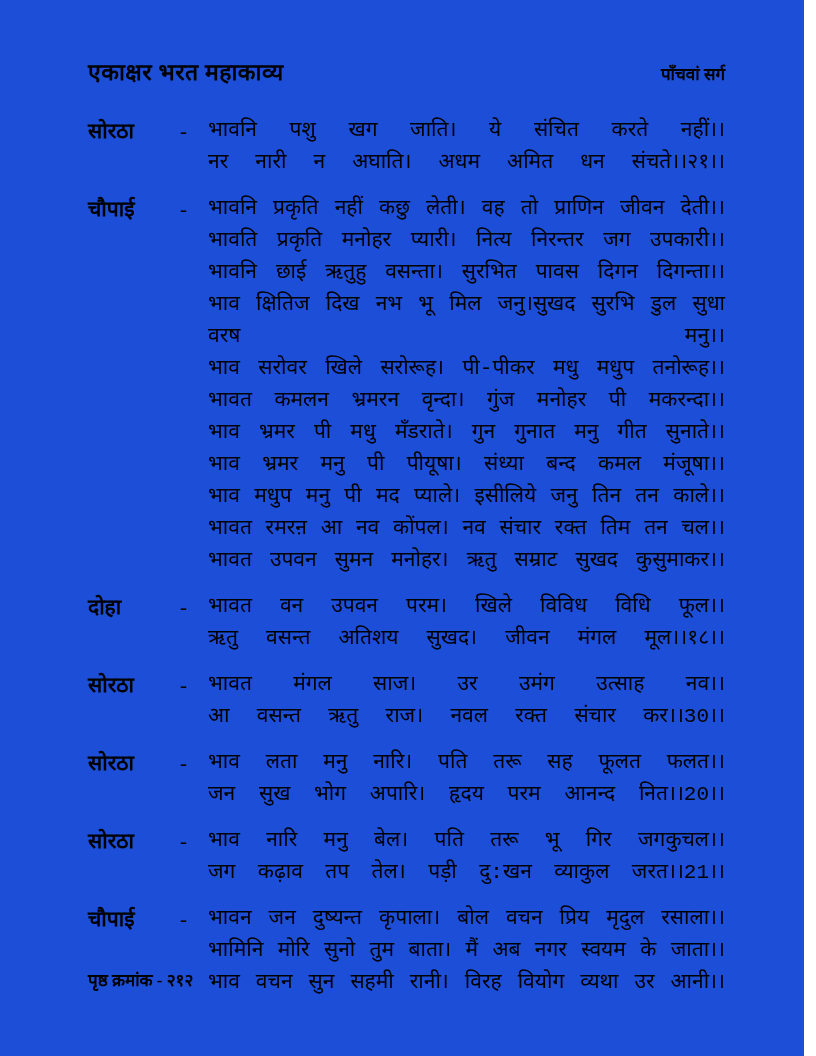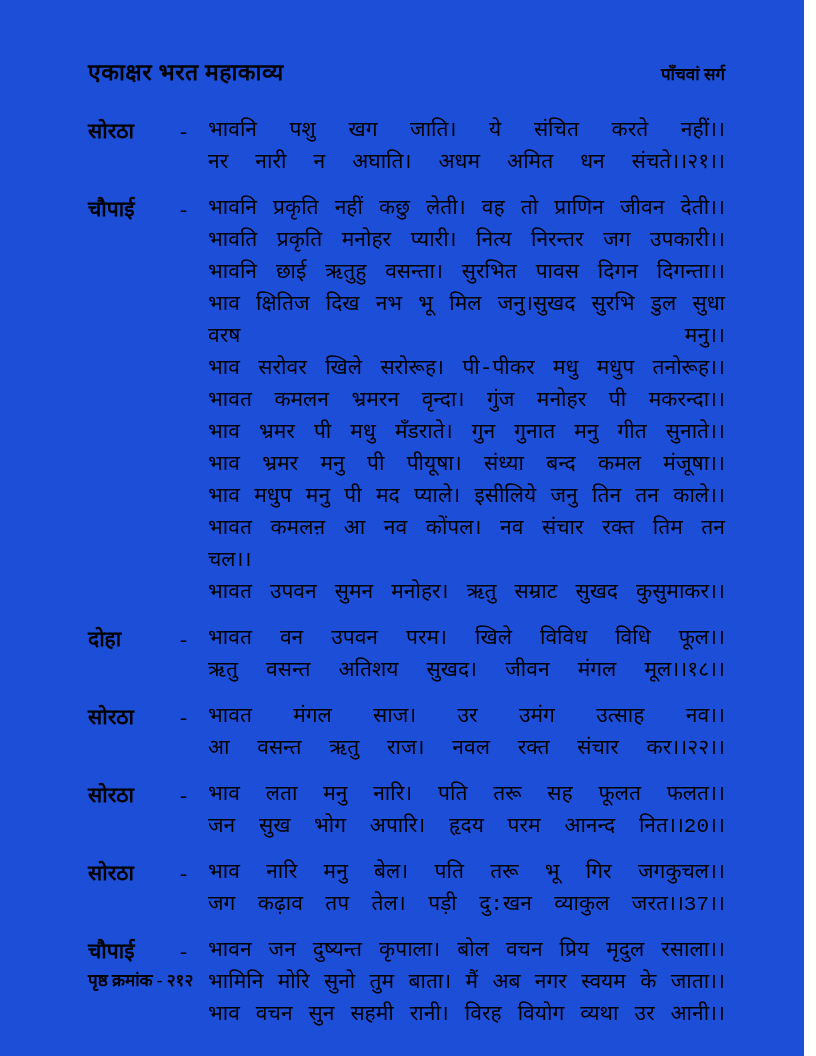--- a/index.html
+++ b/index.html
@@ -108,21 +108,21 @@
   <div class="verse-line">भाव सरोवर खिले सरोरूह। पी-पीकर मधु मधुप तनोरूह।।</div>
 
   <div class="verse-line">भावत कमलन भ्रमरन वृन्दा। गुंज मनोहर पी मकरन्दा।।</div>
 
   <div class="verse-line">भाव भ्रमर पी मधु मँडराते। गुन गुनात मनु गीत सुनाते।।</div>
 
   <div class="verse-line">भाव भ्रमर मनु पी पीयूषा। संध्या बन्द कमल मंजूषा।।</div>
 
   <div class="verse-line">भाव मधुप मनु पी मद प्याले। इसीलिये जनु तिन तन काले।।</div>
 
-  <div class="verse-line">भावत कमलऩ आ नव कोंपल। नव संचार रक्त तिम तन चल।।</div>
+  <div class="verse-line">भावत रमरऩ आ नव कोंपल। नव संचार रक्त तिम तन चल।।</div>
 
   <div class="verse-line">भावत उपवन सुमन मनोहर। ऋतु सम्राट सुखद कुसुमाकर।।</div>
 </div>
   </section>
 
   <section class="stanza">
     <div class="stanza-label">दोहा</div>
     <div class="stanza-dash">-</div>
     <div class="stanza-lines">
   <div class="verse-line">भावत वन उपवन परम। खिले विविध विधि फूल।।</div>
@@ -130,41 +130,41 @@
   <div class="verse-line">ऋतु वसन्त अतिशय सुखद। जीवन मंगल मूल।।१८।।</div>
 </div>
   </section>
 
   <section class="stanza">
     <div class="stanza-label">सोरठा</div>
     <div class="stanza-dash">-</div>
     <div class="stanza-lines">
   <div class="verse-line">भावत मंगल साज। उर उमंग उत्साह नव।।</div>
 
-  <div class="verse-line">आ वसन्त ऋतु राज। नवल रक्त संचार कर।।२२।।</div>
+  <div class="verse-line">आ वसन्त ऋतु राज। नवल रक्त संचार कर।।30।।</div>
 </div>
   </section>
 
   <section class="stanza">
     <div class="stanza-label">सोरठा</div>
     <div class="stanza-dash">-</div>
     <div class="stanza-lines">
   <div class="verse-line">भाव लता मनु नारि। पति तरू सह फूलत फलत।।</div>
 
   <div class="verse-line">जन सुख भोग अपारि। हृदय परम आनन्द नित।।20।।</div>
 </div>
   </section>
 
   <section class="stanza">
     <div class="stanza-label">सोरठा</div>
     <div class="stanza-dash">-</div>
     <div class="stanza-lines">
   <div class="verse-line">भाव नारि मनु बेल। पति तरू भू गिर जगकुचल।।</div>
 
-  <div class="verse-line">जग कढ़ाव तप तेल। पड़ी दु:खन व्याकुल जरत।।37।।</div>
+  <div class="verse-line">जग कढ़ाव तप तेल। पड़ी दु:खन व्याकुल जरत।।21।।</div>
 </div>
   </section>
 
   <section class="stanza">
     <div class="stanza-label">चौपाई</div>
     <div class="stanza-dash">-</div>
     <div class="stanza-lines">
   <div class="verse-line">भावन जन दुष्यन्त कृपाला। बोल वचन प्रिय मृदुल रसाला।।</div>
 
   <div class="verse-line">भामिनि मोरि सुनो तुम बाता। मैं अब नगर स्वयम के जाता।।</div>

